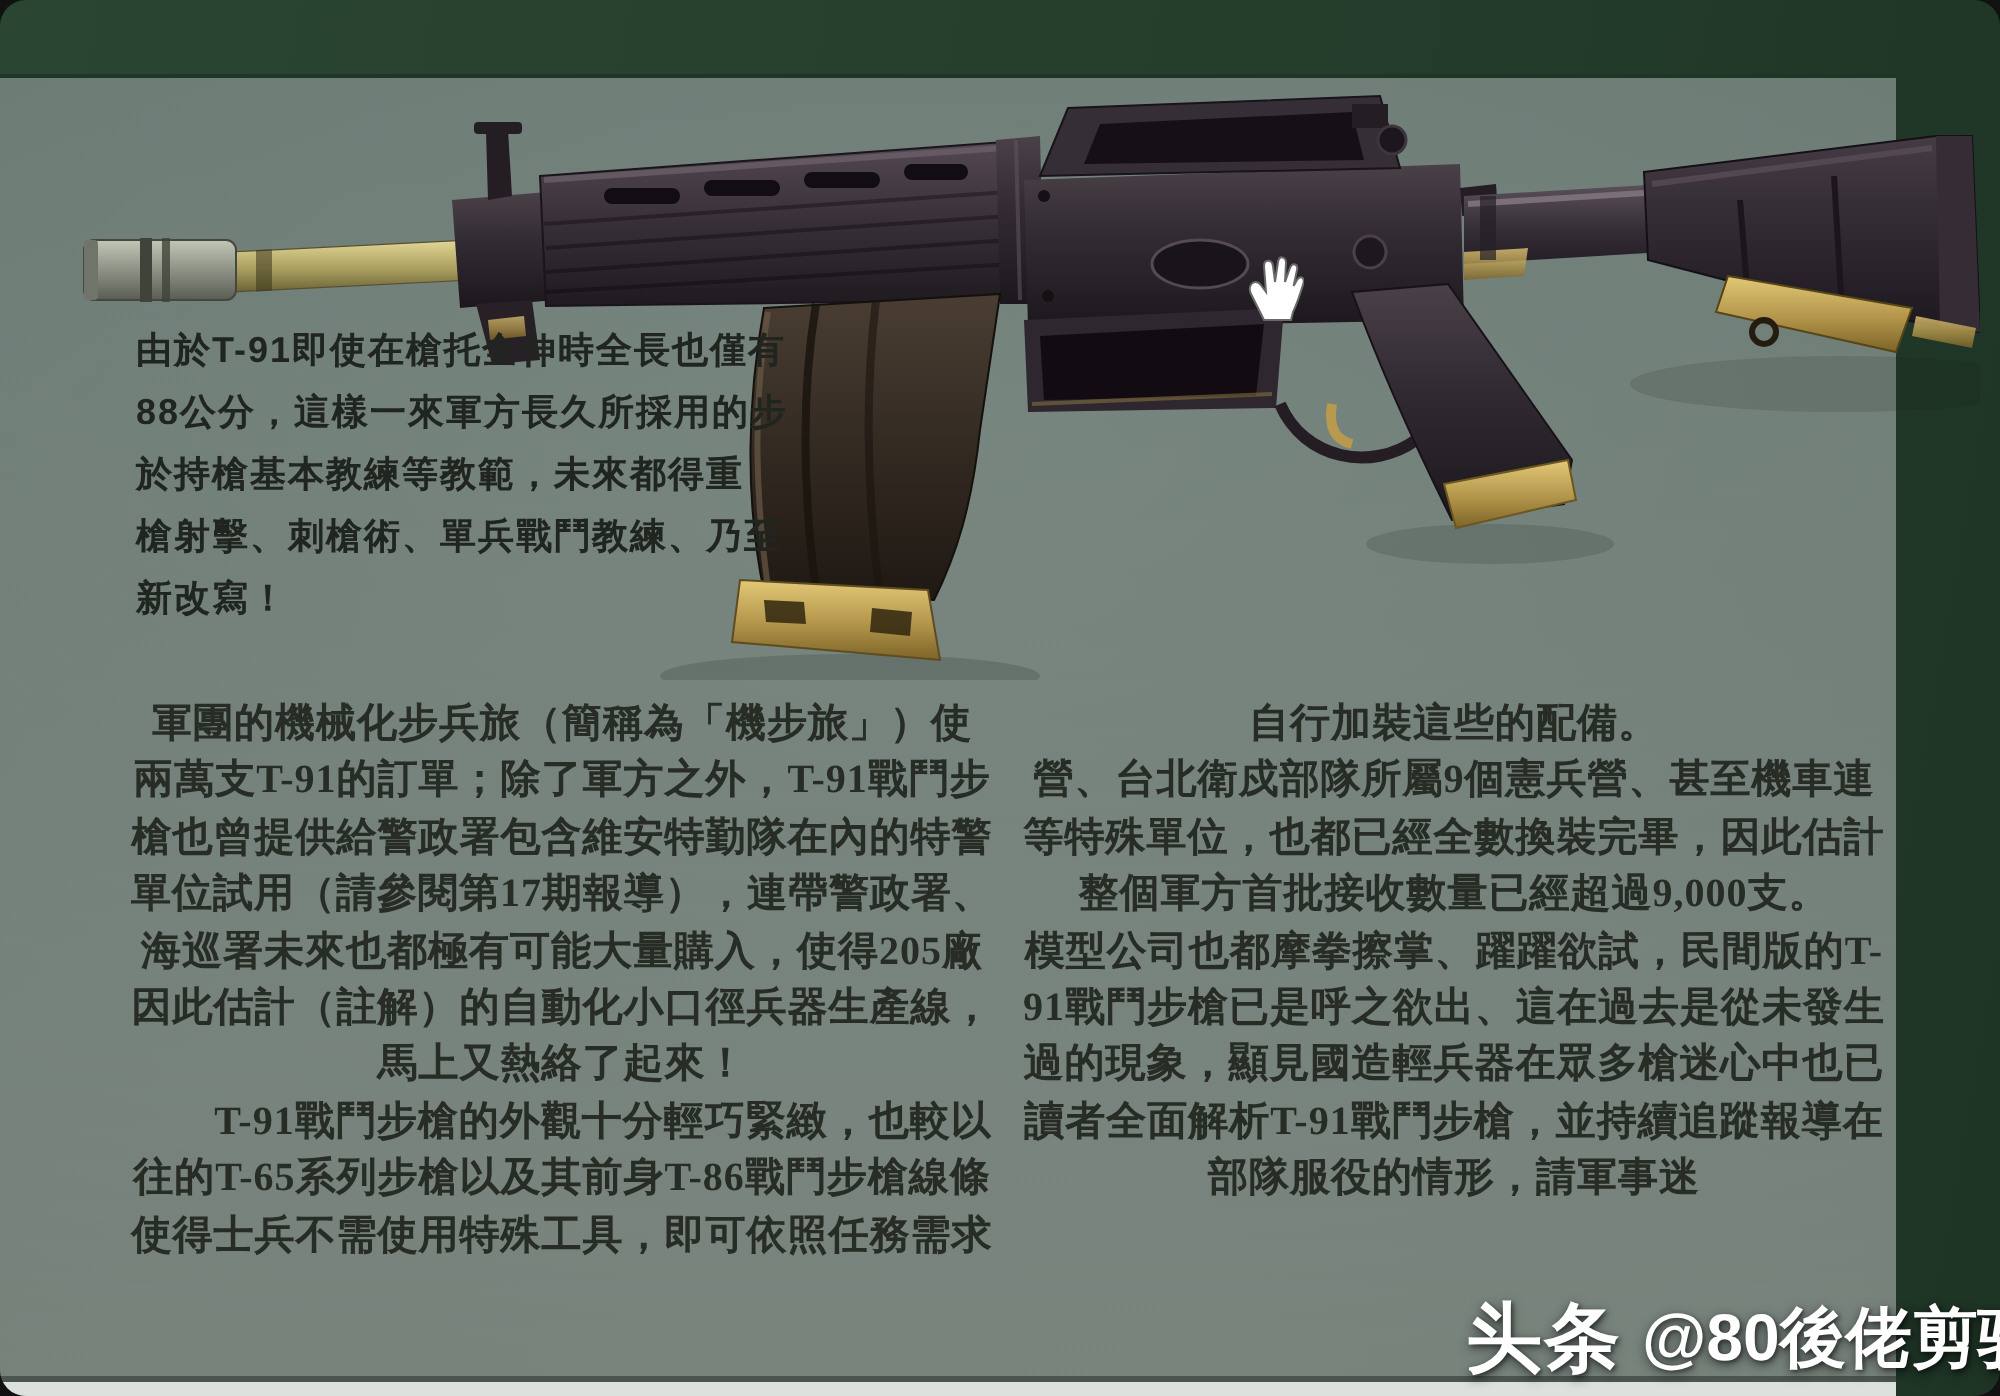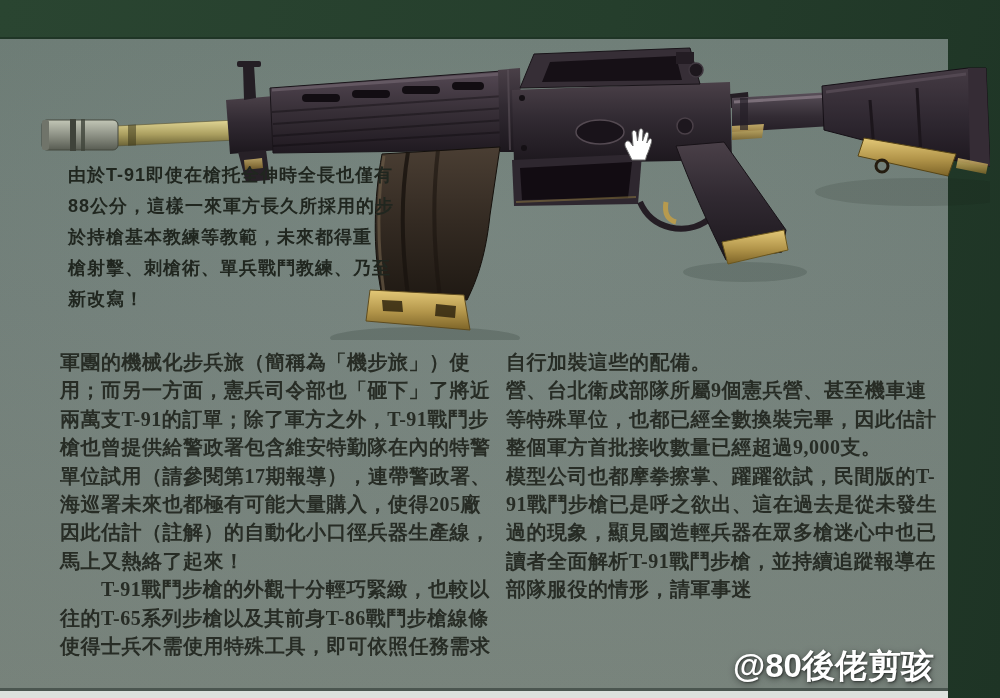--- a/index.html
+++ b/index.html
@@ -1,20 +1,21 @@
 <!DOCTYPE html>
 <html><head>
 <meta charset="utf-8">
 <style>
   * { margin:0; padding:0; box-sizing:border-box; }
   html,body { background:#111; }
   .page {
     position:relative; width:1000px; height:698px; overflow:hidden;
     background:linear-gradient(100deg,#2a4531 0%, #253e2c 55%, #1e3425 100%);
     font-family:"Liberation Sans","DejaVu Sans",sans-serif;
+    border-radius:13px;
   }
   
   .panel {
     position:absolute; left:0; top:37px; width:948px; height:654px;
     border-top:2px solid #1f3526; border-bottom:3px solid #4b5650;
     background:
       radial-gradient(120% 90% at 50% 28%, rgba(255,255,255,.05), rgba(0,0,0,.06)),
       linear-gradient(180deg,#6d7d76 0%, #72807a 42%, #7d8981 100%);
   }
   .bottom-strip { position:absolute; left:0; top:691px; width:948px; height:7px; background:#dde1dd; }
@@ -25,21 +26,21 @@
     position:absolute; left:68px; top:160px; width:334px; z-index:3;
     color:#20261f; font-weight:700; font-size:18px; line-height:31px; letter-spacing:1px;
   }
   .caption .line { white-space:nowrap; height:31px; }
 
   .col {
     position:absolute; top:348px; width:442px; z-index:3;
     color:#272c25; font-size:20px; line-height:28.4px; font-weight:600; letter-spacing:.5px;
     font-family:"Liberation Serif","DejaVu Serif",serif;
   }
-  .col .line { white-space:nowrap; height:28.4px; }
+  .col .line { white-space:nowrap; height:28.4px;text-align:center; }
   .col-left  { left:60px; }
   .col-right { left:506px; }
 
   .hand-cursor { position:absolute; left:618px; top:124px; width:34px; height:38px; z-index:4; }
 
   .watermark {
     position:absolute; left:733px; top:644px; z-index:6; color:#fff;
     display:flex; align-items:center; gap:10px; white-space:nowrap;
   }
   .wm-brand  { font-size:38px; font-weight:800; letter-spacing:1px;
@@ -182,21 +183,20 @@
   <div class="line">由於T-91即使在槍托全伸時全長也僅有</div>
       <div class="line">88公分，這樣一來軍方長久所採用的步</div>
       <div class="line">於持槍基本教練等教範，未來都得重</div>
       <div class="line">槍射擊、刺槍術、單兵戰鬥教練、乃至</div>
       <div class="line">新改寫！</div>
     </div>
 
   <div class="col col-left">
 
   <div class="line">軍團的機械化步兵旅（簡稱為「機步旅」）使</div>
-      <div class="line">用；而另一方面，憲兵司令部也「砸下」了將近</div>
       <div class="line">兩萬支T-91的訂單；除了軍方之外，T-91戰鬥步</div>
       <div class="line">槍也曾提供給警政署包含維安特勤隊在內的特警</div>
       <div class="line">單位試用（請參閱第17期報導），連帶警政署、</div>
       <div class="line">海巡署未來也都極有可能大量購入，使得205廠</div>
       <div class="line">因此估計（註解）的自動化小口徑兵器生產線，</div>
       <div class="line">馬上又熱絡了起來！</div>
       <div class="line">　　T-91戰鬥步槍的外觀十分輕巧緊緻，也較以</div>
       <div class="line">往的T-65系列步槍以及其前身T-86戰鬥步槍線條</div>
       <div class="line">使得士兵不需使用特殊工具，即可依照任務需求</div>
     </div>
@@ -211,16 +211,17 @@
       <div class="line">過的現象，顯見國造輕兵器在眾多槍迷心中也已</div>
       <div class="line">讀者全面解析T-91戰鬥步槍，並持續追蹤報導在</div>
       <div class="line">部隊服役的情形，請軍事迷</div>
     </div>
 
   <svg class="hand-cursor" viewBox="0 0 34 38" aria-hidden="true">
     <path d="M14 36 L8 24 C5 19 9 15 12 18 L15 22 L14 9 C14 5.5 18 5.5 18.5 9 L19.5 17 L21 7 C21.7 3.5 25 4.2 25 7.5 L24.5 17 L27 10 C28.2 7 31.2 8 30.5 11 L28.8 19 L30.5 16 C32.3 13.3 34.6 15 33.6 18 C32.4 22 30.4 28 28.5 32 L27.5 36 Z" fill="#ffffff" stroke="#6a6a6a" stroke-width="1"></path>
   </svg>
 
   <div class="watermark">
+    <span class="wm-brand">头条</span>
     <span class="wm-handle">@80後佬剪骇</span>
   </div>
 
 </div>
 
 </body></html>

